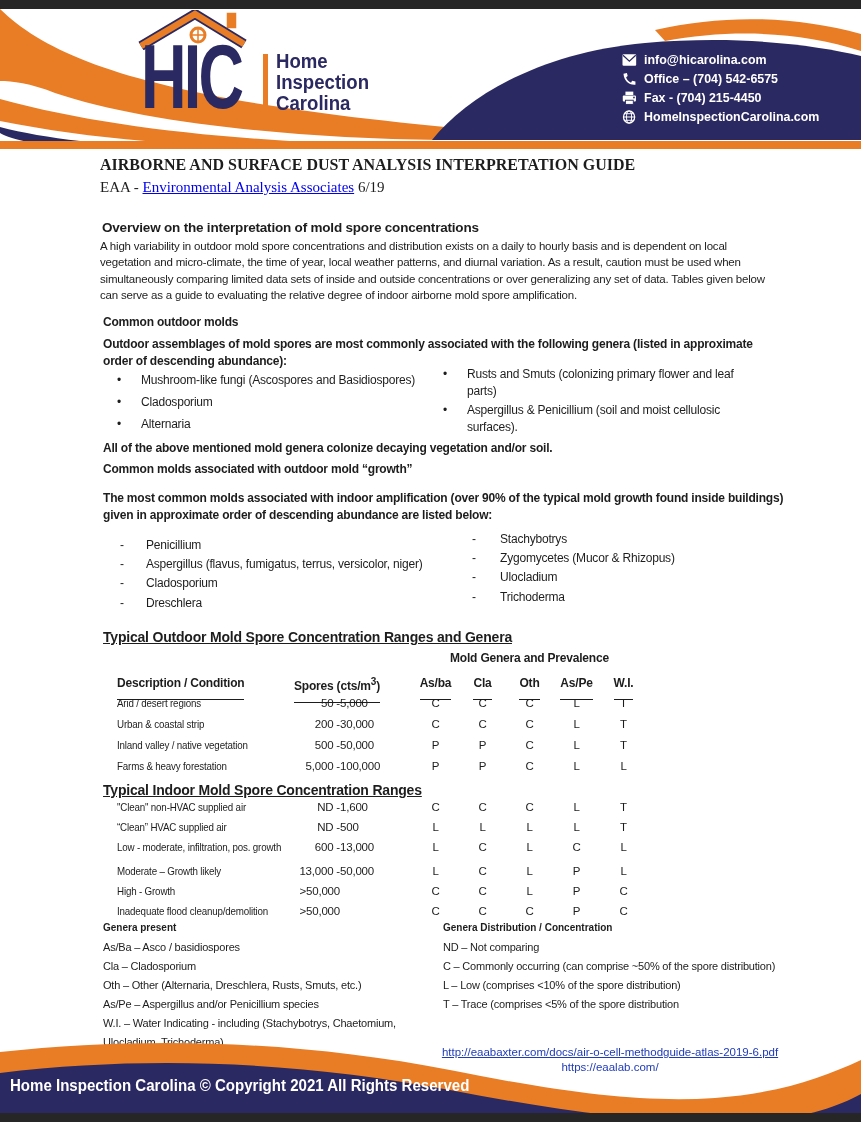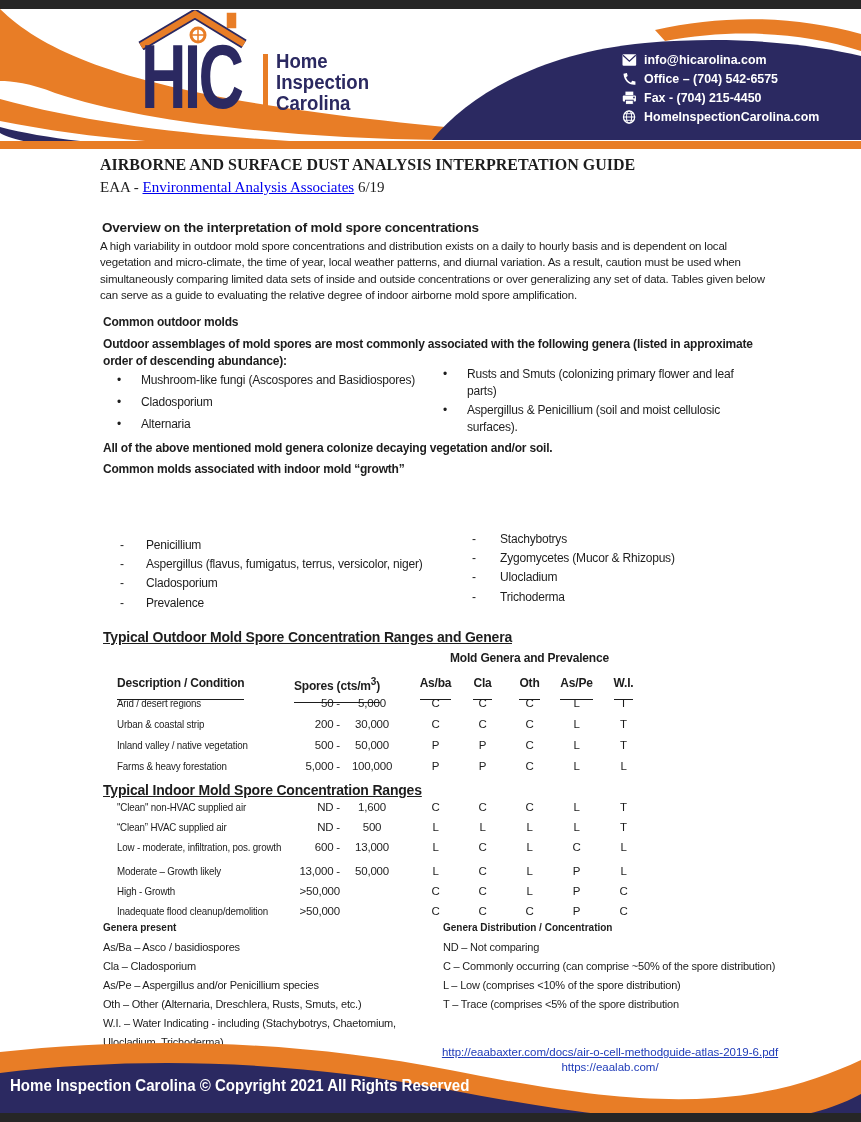--- a/index.html
+++ b/index.html
@@ -46,21 +46,21 @@
   .dash-left .li,.dash-right .li{line-height:19.2px;}
   .dash-left .mark{width:26px;}  .dash-right .mark{width:28px;}
 
   
   .tbl-h{font-size:14px;font-weight:bold;text-decoration:underline;white-space:nowrap;}
   .t1-h{left:103px;top:629px;}
   .t1-group{left:412px;top:651px;width:235px;text-align:center;font-size:12px;font-weight:bold;}
   .t-cols{left:117px;top:676px;display:flex;font-size:12px;font-weight:bold;}
   .c-desc{width:175px;}
   .c-from{width:48px;text-align:right;}
-  .c-to{width:64px;text-align:center;}
+  .c-to{width:64px;text-align:left;}
   .c-sp{width:8px;}
   .c-v{width:47px;text-align:center;}
   .u{border-bottom:1.4px solid #1d1d1d;padding-bottom:9px;}
   .t1-rows{left:117px;top:697px;}
   .t2-h{left:103px;top:782px;}
   .t2-rows{left:117px;top:801px;}
   .trow{display:flex;align-items:baseline;font-size:11.5px;}
   .t1-rows .trow{height:21px;}
   .t2-rows .trow{height:20px;}
   .trow .c-desc{font-size:11.5px;white-space:nowrap;transform:scaleX(.85);transform-origin:0 50%;}
@@ -184,38 +184,39 @@
         <span>Rusts and Smuts (colonizing primary flower and leaf parts)</span>
       </div>
     <div class="li">
         <span class="mark">•</span>
         <span>Aspergillus &amp; Penicillium (soil and moist cellulosic surfaces).</span>
       </div>
   </div>
 
   <div class="abs note-all cond">All of the above mentioned mold genera colonize decaying vegetation and/or soil.</div>
 
-  <div class="abs cim-h cond">Common molds associated with indoor mold “growth”</div>
+  <div class="abs cim-h cond">Common molds associated with outdoor mold “growth”</div>
+  <div class="abs indoor-intro cond">The most common molds associated with indoor amplification (over 90% of the typical mold growth found inside buildings) given in approximate order of descending abundance are listed below:</div>
 
   <div class="abs dash-left cond">
     <div class="li">
         <span class="mark">-</span>
         <span>Penicillium</span>
       </div>
     <div class="li">
         <span class="mark">-</span>
         <span>Aspergillus (flavus, fumigatus, terrus, versicolor, niger)</span>
       </div>
     <div class="li">
         <span class="mark">-</span>
         <span>Cladosporium</span>
       </div>
     <div class="li">
         <span class="mark">-</span>
-        <span>Prevalence</span>
+        <span>Dreschlera</span>
       </div>
   </div>
   <div class="abs dash-right cond">
     <div class="li">
         <span class="mark">-</span>
         <span>Stachybotrys</span>
       </div>
     <div class="li">
         <span class="mark">-</span>
         <span>Zygomycetes (Mucor &amp; Rhizopus)</span>
@@ -360,22 +361,22 @@
         <span class="c-v">C</span>
         <span class="c-v">P</span>
         <span class="c-v">C</span>
       </div>
   </div>
 
   <div class="abs legend-left">
     <div class="leg-h">Genera present</div>
     <div class="leg-li">As/Ba – Asco / basidiospores</div>
     <div class="leg-li">Cla – Cladosporium</div>
+    <div class="leg-li">Oth – Other (Alternaria, Dreschlera, Rusts, Smuts, etc.)</div>
     <div class="leg-li">As/Pe – Aspergillus and/or Penicillium species</div>
-    <div class="leg-li">Oth – Other (Alternaria, Dreschlera, Rusts, Smuts, etc.)</div>
     <div class="leg-li">W.I. – Water Indicating - including (Stachybotrys, Chaetomium, Ulocladium, Trichoderma)</div>
   </div>
   <div class="abs legend-right">
     <div class="leg-h">Genera Distribution / Concentration</div>
     <div class="leg-li">ND – Not comparing</div>
     <div class="leg-li">C – Commonly occurring (can comprise ~50% of the spore distribution)</div>
     <div class="leg-li">L – Low   (comprises &lt;10% of the spore distribution)</div>
     <div class="leg-li">T – Trace (comprises &lt;5% of the spore distribution</div>
   </div>
 

